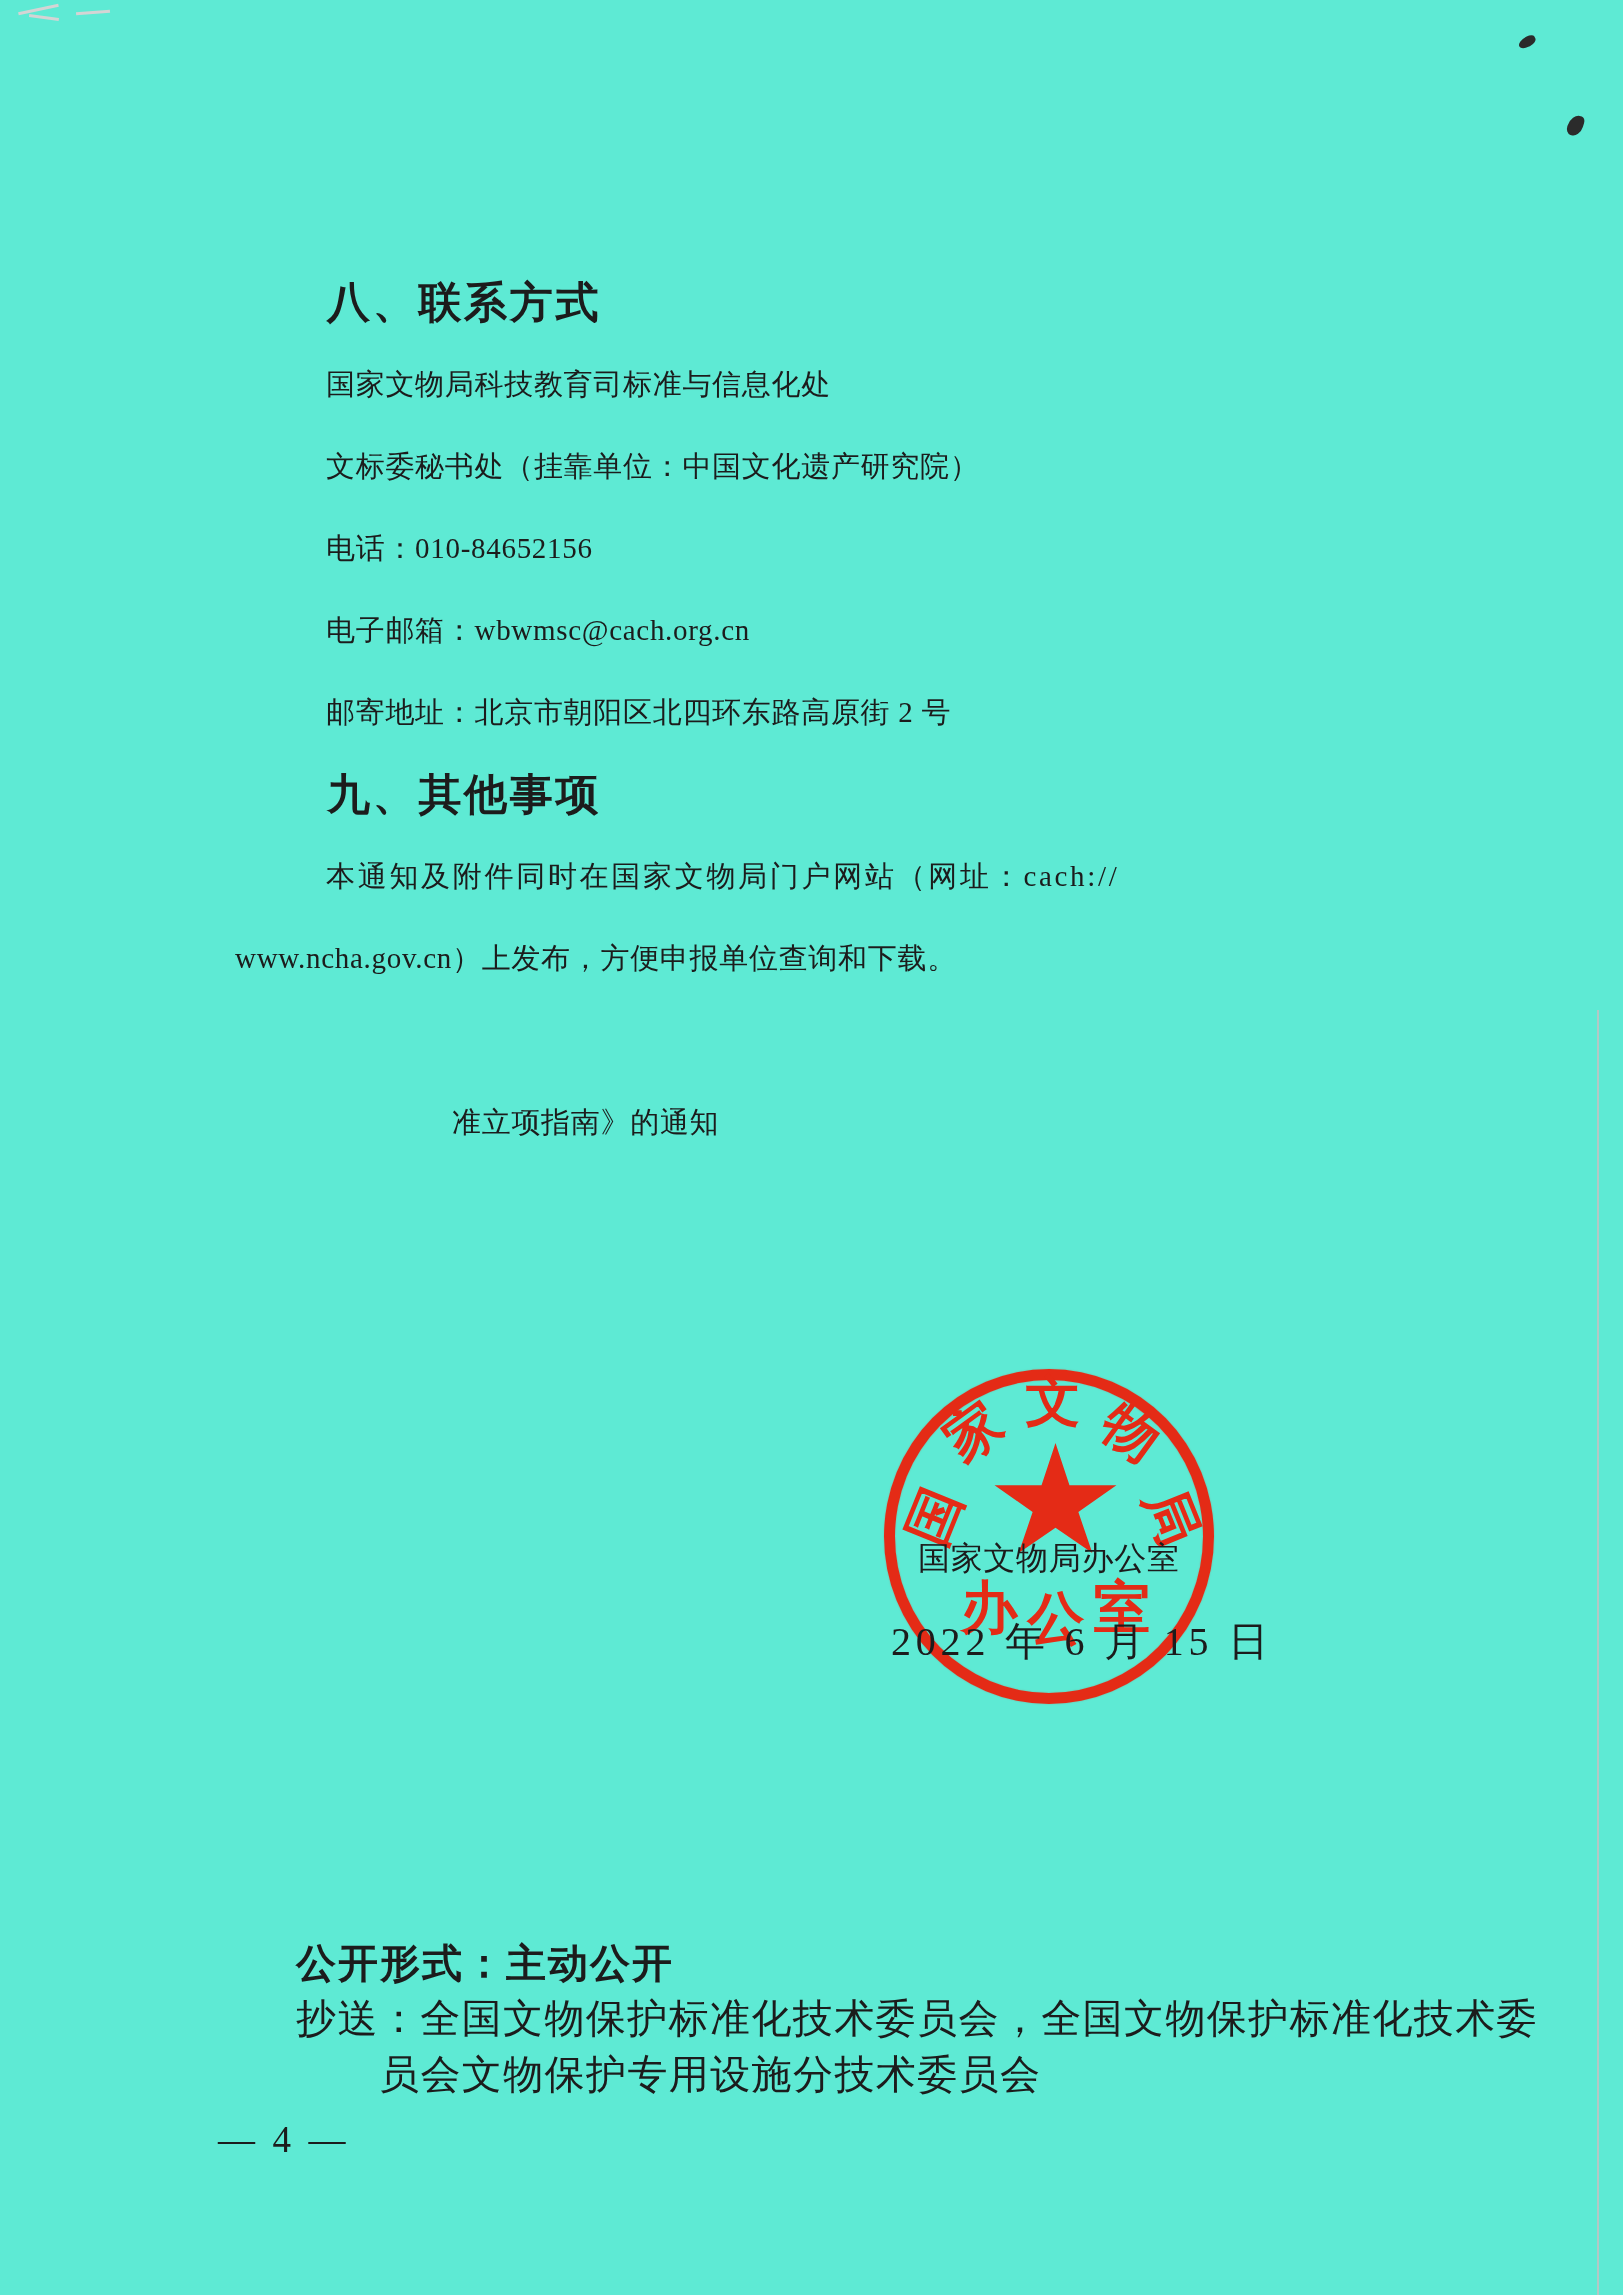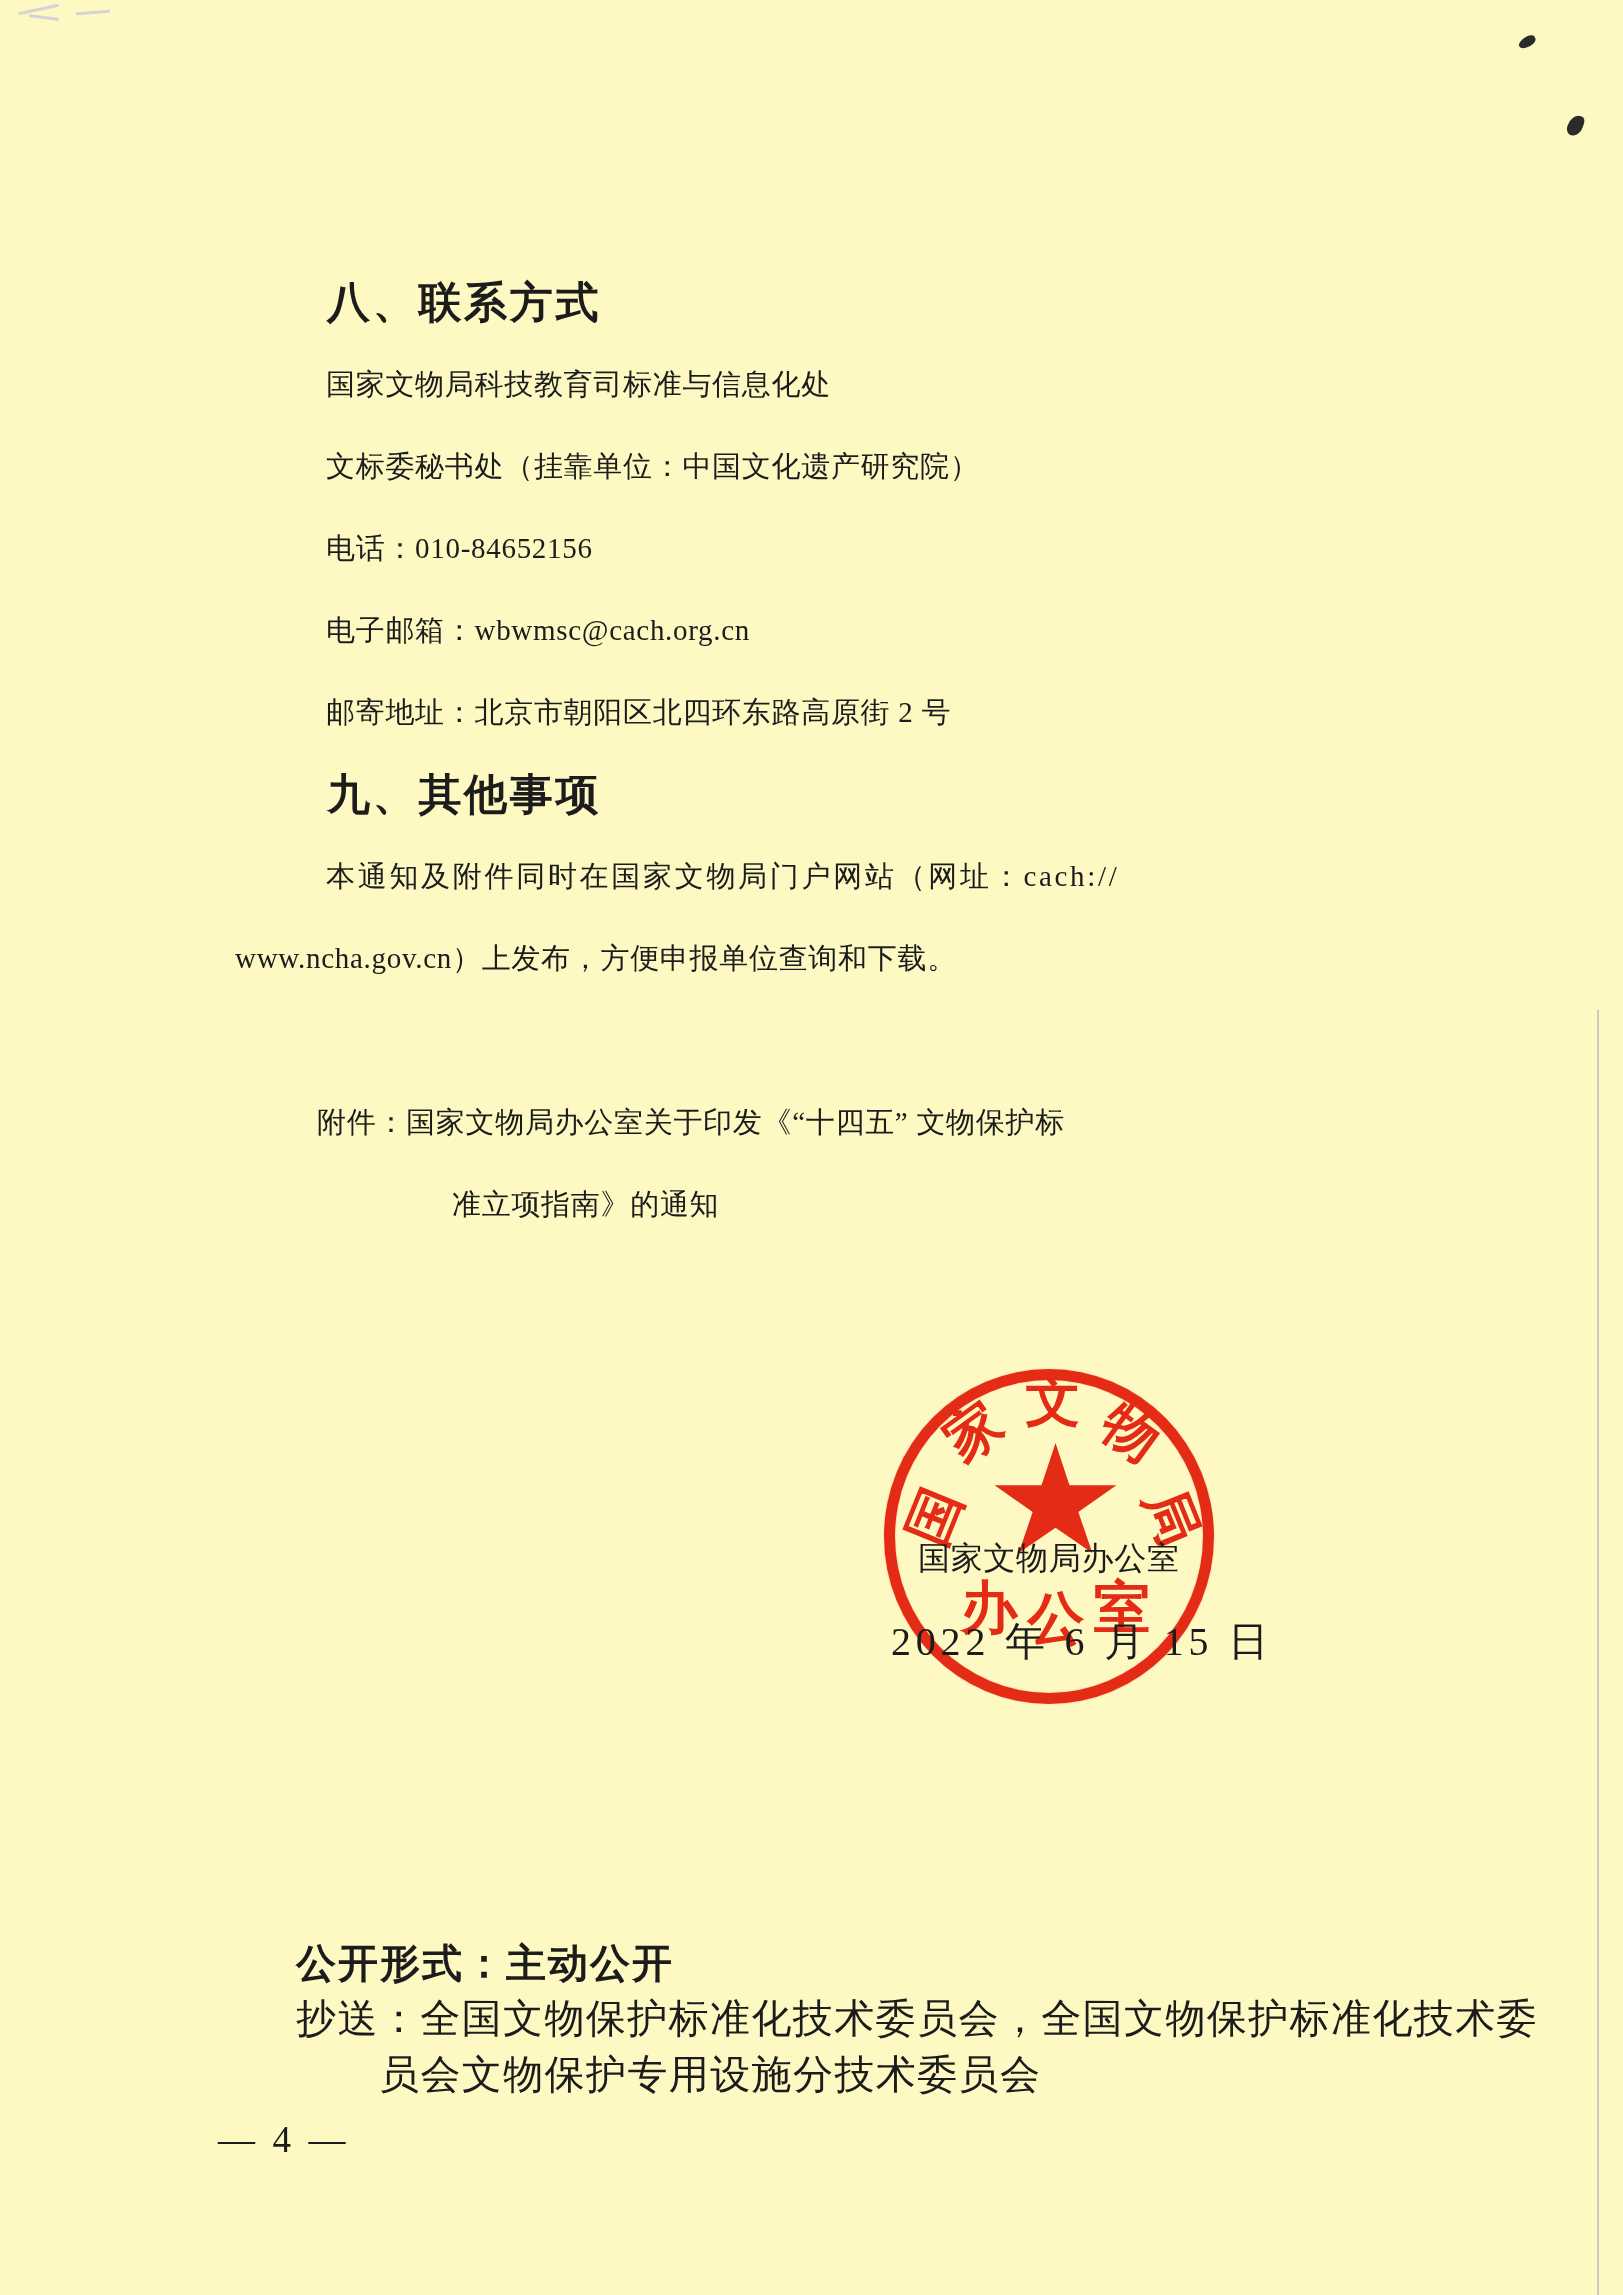--- a/index.html
+++ b/index.html
@@ -1,19 +1,19 @@
 <!DOCTYPE html>
 <html style="font-size:11px"><head>
 <meta charset="utf-8">
 <style>
   html,body{margin:0;padding:0;background:#9a9a9a;}
   .page{
     position:relative;
     width:1623px;height:2295px;
-    background:#fef9c3;
+    background:#5eead4;
     overflow:hidden;
     font-family:"Liberation Serif","DejaVu Serif",serif;
     color:#1c1c1c;
   }
   
   .flow{position:absolute;left:235px;top:261px;width:1337px;}
   .line{height:82px;line-height:82px;font-size:29px;letter-spacing:0.7px;white-space:nowrap;}
   .line.h{font-family:"Liberation Sans","DejaVu Sans",sans-serif;font-weight:700;padding-left:92px;font-size:43px;letter-spacing:2.7px;}
   .line.ind{padding-left:91px;}
   .line.ind2{padding-left:82px;}
@@ -83,21 +83,20 @@
     <div class="line h">八、联系方式</div>
     <div class="line ind">国家文物局科技教育司标准与信息化处</div>
     <div class="line ind">文标委秘书处（挂靠单位：中国文化遗产研究院）</div>
     <div class="line ind">电话：010-84652156</div>
     <div class="line ind">电子邮箱：wbwmsc@cach.org.cn</div>
     <div class="line ind">邮寄地址：北京市朝阳区北四环东路高原街 2 号</div>
     <div class="line h">九、其他事项</div>
     <div class="line ind stretch">本通知及附件同时在国家文物局门户网站（网址：cach://</div>
     <div class="line">www.ncha.gov.cn）上发布，方便申报单位查询和下载。</div>
     <div class="line blank"></div>
-    <div class="line ind2">附件：国家文物局办公室关于印发《“十四五” 文物保护标</div>
     <div class="line ind3">准立项指南》的通知</div>
   </div>
 
   <div class="seal">
     <div class="ring"></div>
     <div class="star"></div>
     <span class="sc c0">国</span>
     <span class="sc c1">家</span>
     <span class="sc c2">文</span>
     <span class="sc c3">物</span>

